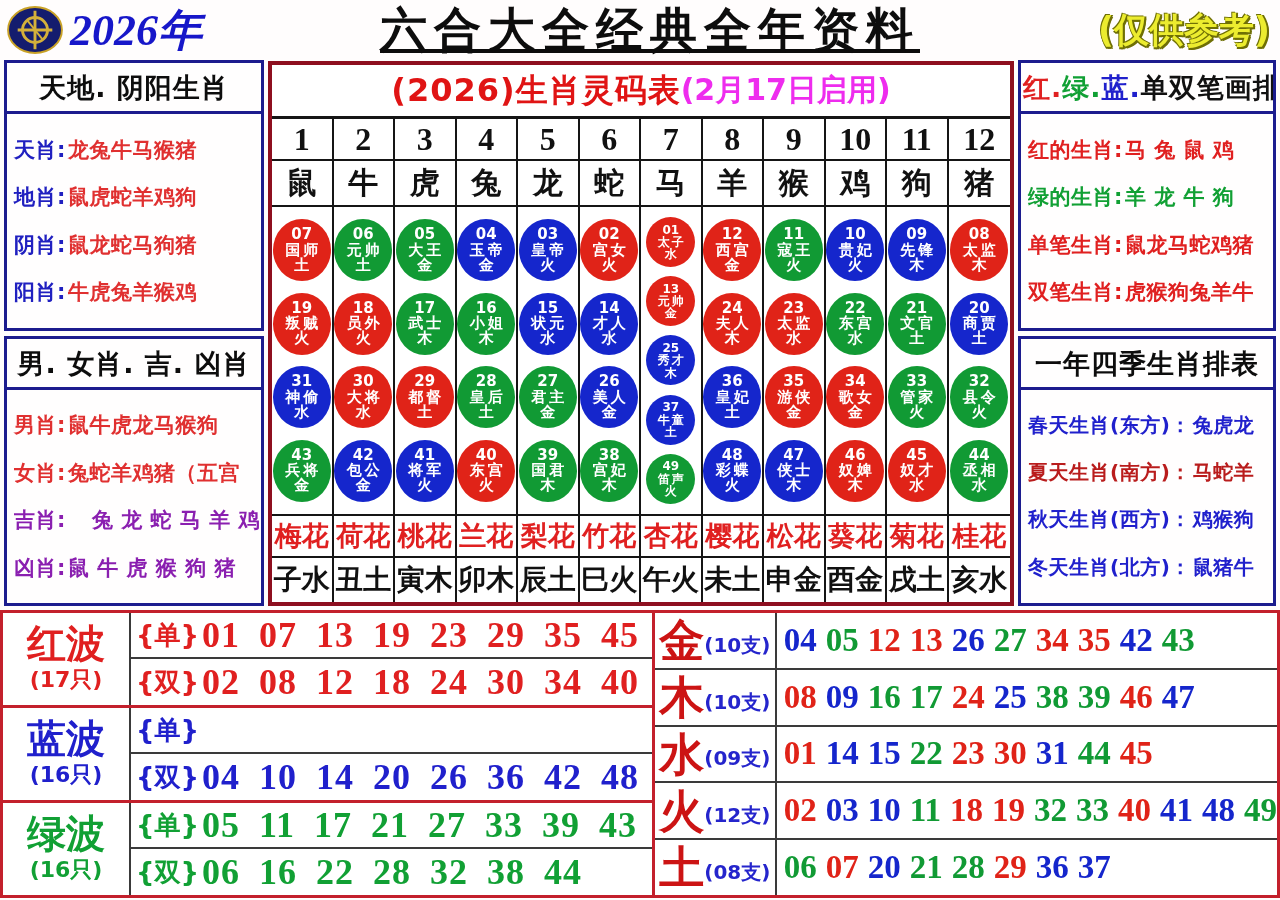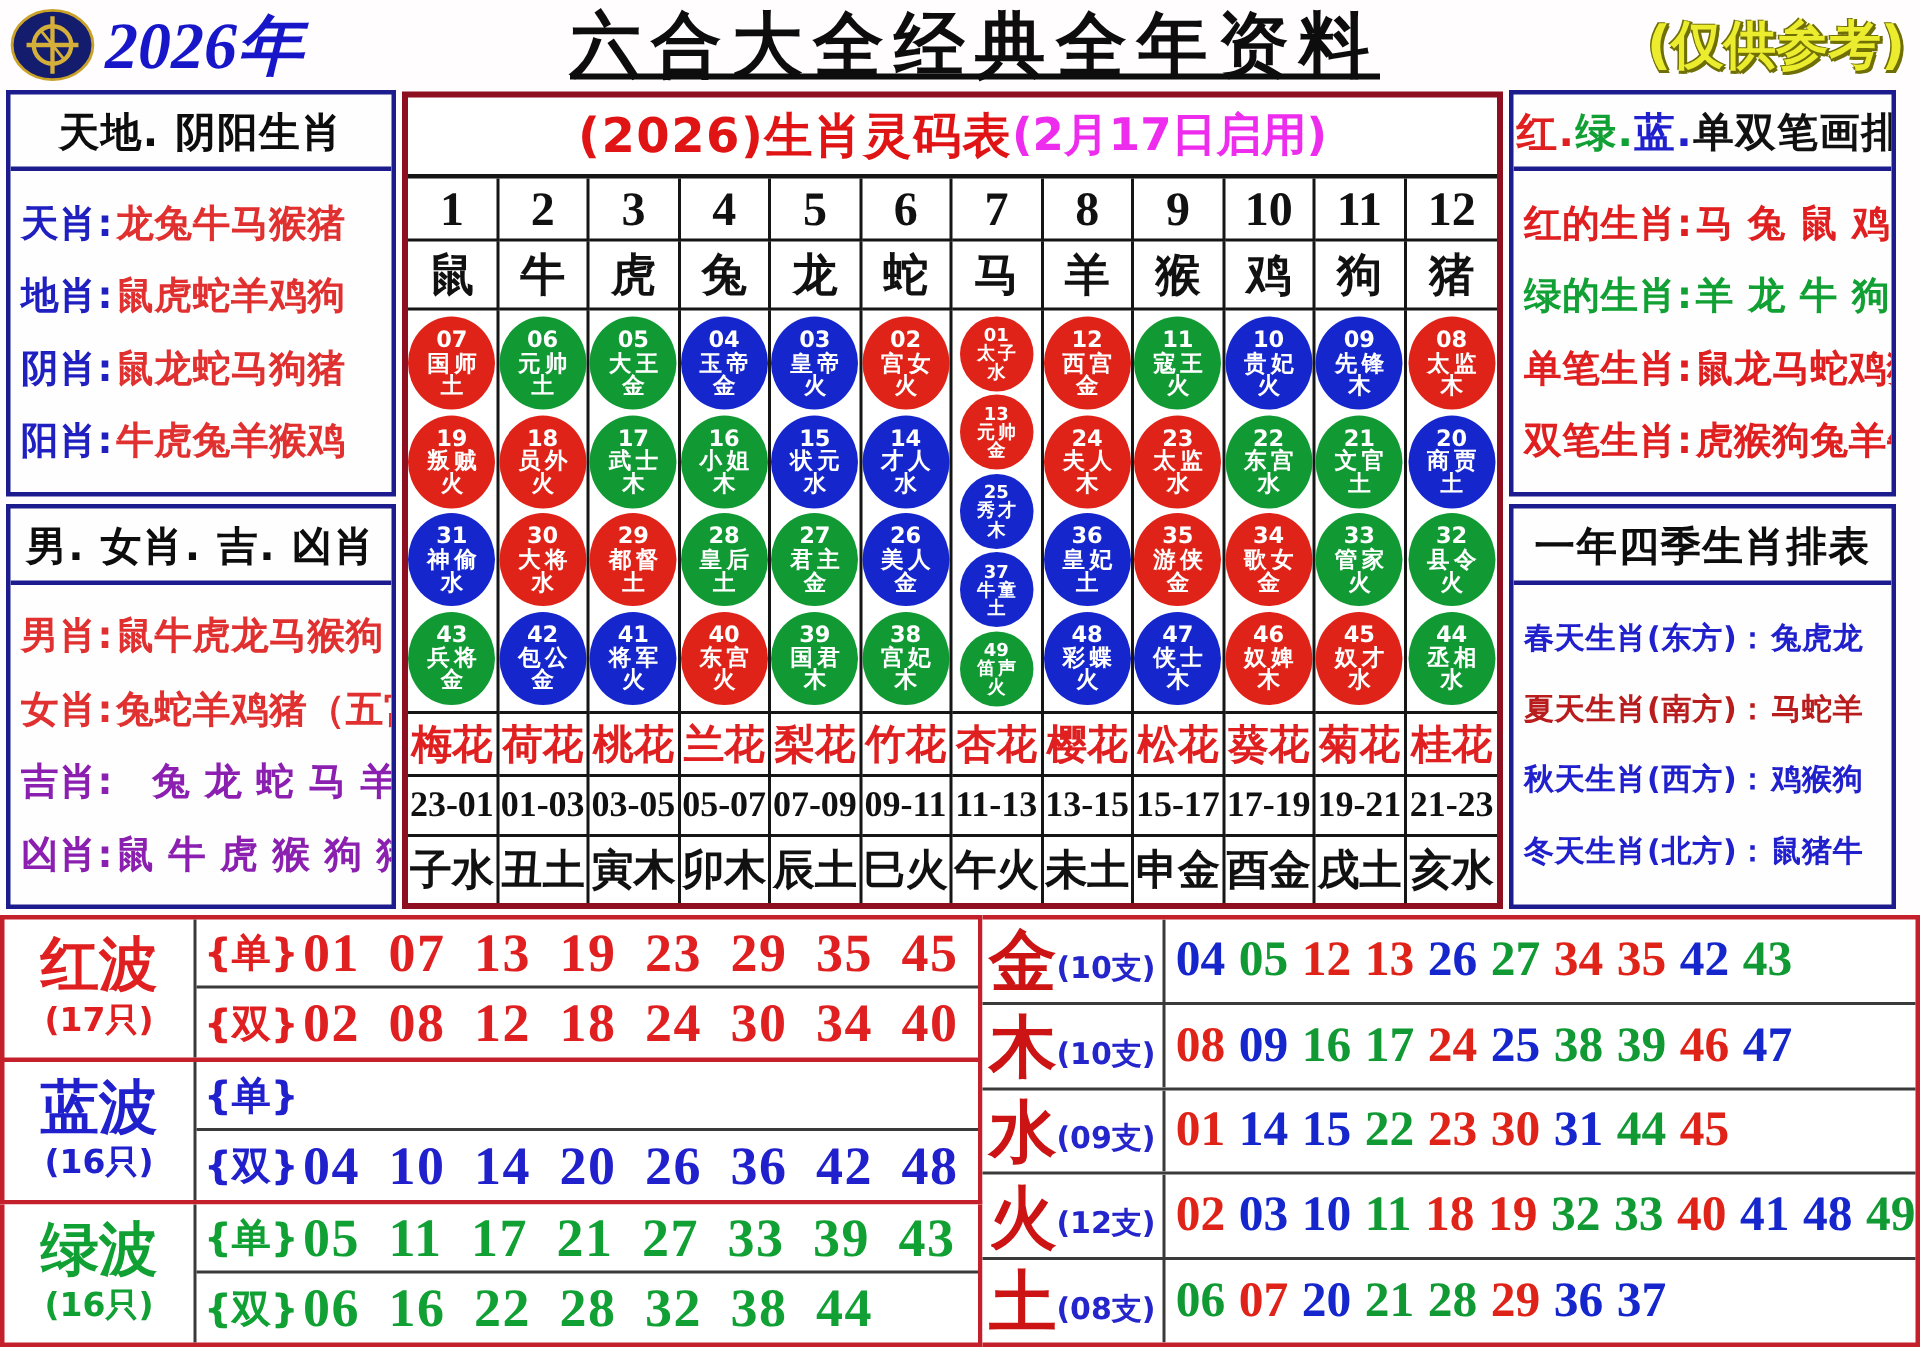--- a/index.html
+++ b/index.html
@@ -11,28 +11,28 @@
   .hdr { height:58px; display:flex; align-items:center; padding:2px 10px 0 6px; }
   .logo { flex:0 0 auto; }
   .year { font-family:"Liberation Serif",serif; font-style:italic; font-weight:bold; font-size:44px;
           color:#1717c9; margin-left:6px; white-space:nowrap; }
   .main-title { flex:1; text-align:center; font-size:47px; font-weight:900; color:#0d0d0d;
                 letter-spacing:7px; white-space:nowrap;text-decoration:underline; }
   .note { font-size:35px; font-weight:900; color:#ecec2f; white-space:nowrap;
           text-shadow:2px 2px 0 #6f6f05, -1px -1px 0 #6f6f05, 2px 0 0 #6f6f05, 0 2px 0 #6f6f05; }
 
   
-  .mid { height:552px; display:flex; gap:4px; padding:2px 16px 4px 4px; }
+  .mid { height:552px; display:flex; gap:4px; padding:2px 4px 4px 4px; }
   aside.left { width:260px; display:flex; flex-direction:column; gap:5px; }
   aside.right { width:258px; display:flex; flex-direction:column; gap:5px; }
   .panel { flex:1; border:3px solid #1c1c8e; background:#fffefe; display:flex; flex-direction:column; overflow:hidden; }
   .panel-title { border-bottom:3px solid #1c1c8e; text-align:center; font-weight:900; color:#0d0d0d;
                  font-size:27px; padding:7px 2px 5px; white-space:nowrap; letter-spacing:1px; }
   .panel-rows { flex:1; display:flex; flex-direction:column; justify-content:space-evenly; padding:2px 7px; }
-  .prow { font-weight:bold; white-space:nowrap; font-size:25px; letter-spacing:0.5px; }
+  .prow { font-weight:bold; white-space:nowrap; font-size:21px; letter-spacing:0.5px; }
   .prow .plab { margin-right:2px; }
   .rp1-title span { font-weight:900; }
   .rp2 .prow { font-size:20px; }
 
   
   main.center { flex:1; border:4px solid #8e0f1f; background:#fff; display:flex; flex-direction:column; margin-top:1px; }
   .c-title { height:54px; border-bottom:3px solid #151515; display:flex; align-items:center; justify-content:center;
              white-space:nowrap; overflow:hidden; }
   .ct-red { color:#e01414; font-size:32px; font-weight:900; letter-spacing:1px; }
   .ct-mag { color:#ee2cee; font-size:30px; font-weight:900; }
@@ -434,34 +434,20 @@
           <div class="cell">兰花</div>
           <div class="cell">梨花</div>
           <div class="cell">竹花</div>
           <div class="cell">杏花</div>
           <div class="cell">樱花</div>
           <div class="cell">松花</div>
           <div class="cell">葵花</div>
           <div class="cell">菊花</div>
           <div class="cell">桂花</div>
         </div>
-      <div class="grid-row time-row" id="time-row">
-          <div class="cell">23-01</div>
-          <div class="cell">01-03</div>
-          <div class="cell">03-05</div>
-          <div class="cell">05-07</div>
-          <div class="cell">07-09</div>
-          <div class="cell">09-11</div>
-          <div class="cell">11-13</div>
-          <div class="cell">13-15</div>
-          <div class="cell">15-17</div>
-          <div class="cell">17-19</div>
-          <div class="cell">19-21</div>
-          <div class="cell">21-23</div>
-        </div>
       <div class="grid-row branch-row" id="branch-row">
           <div class="cell">子水</div>
           <div class="cell">丑土</div>
           <div class="cell">寅木</div>
           <div class="cell">卯木</div>
           <div class="cell">辰土</div>
           <div class="cell">巳火</div>
           <div class="cell">午火</div>
           <div class="cell">未土</div>
           <div class="cell">申金</div>

